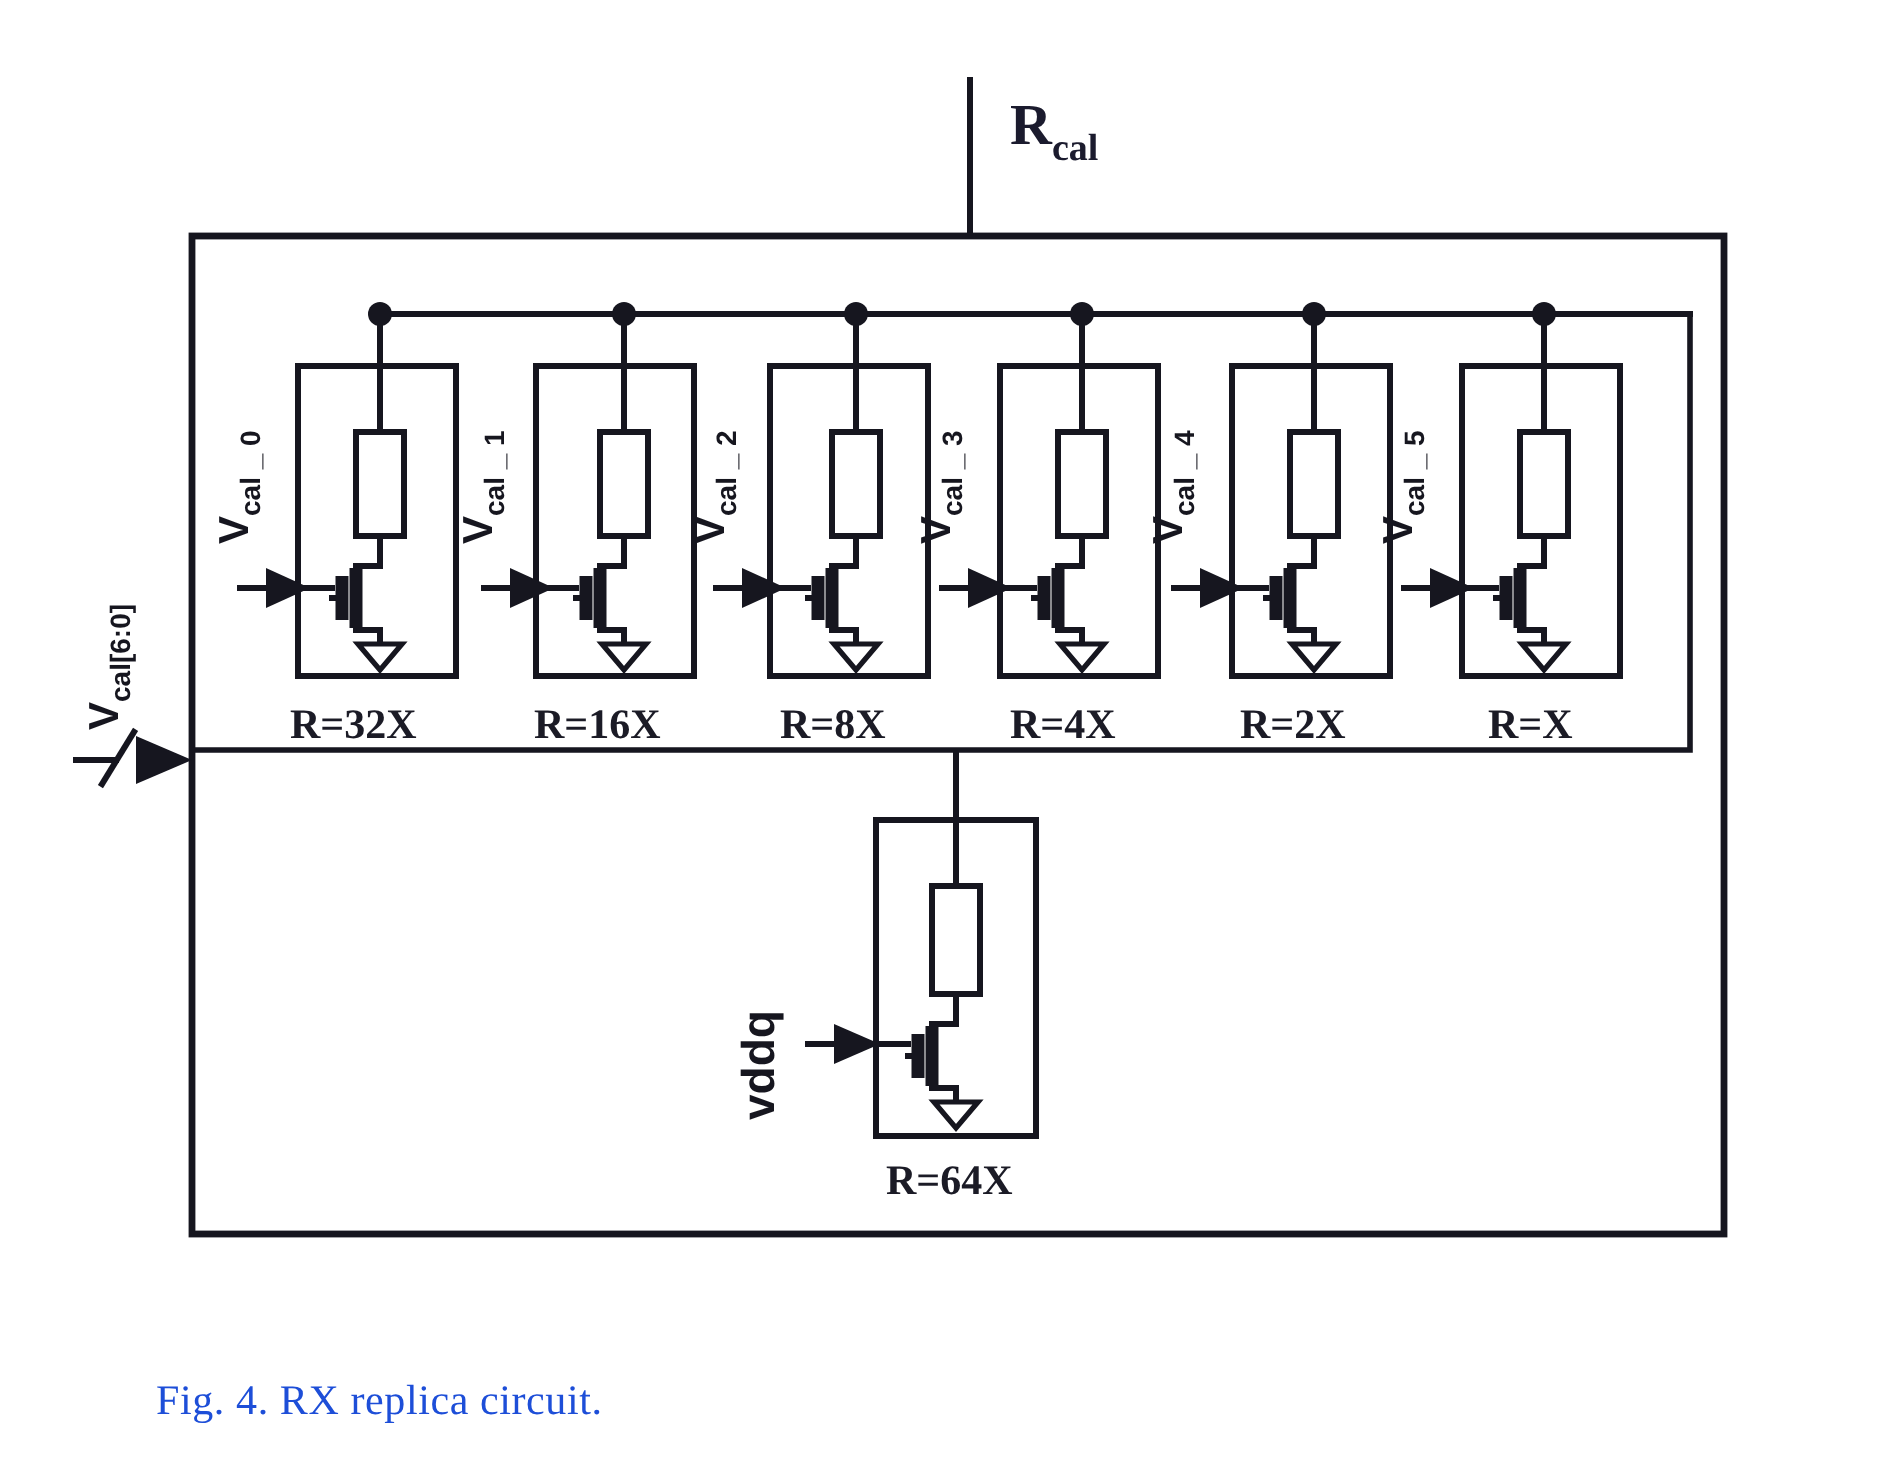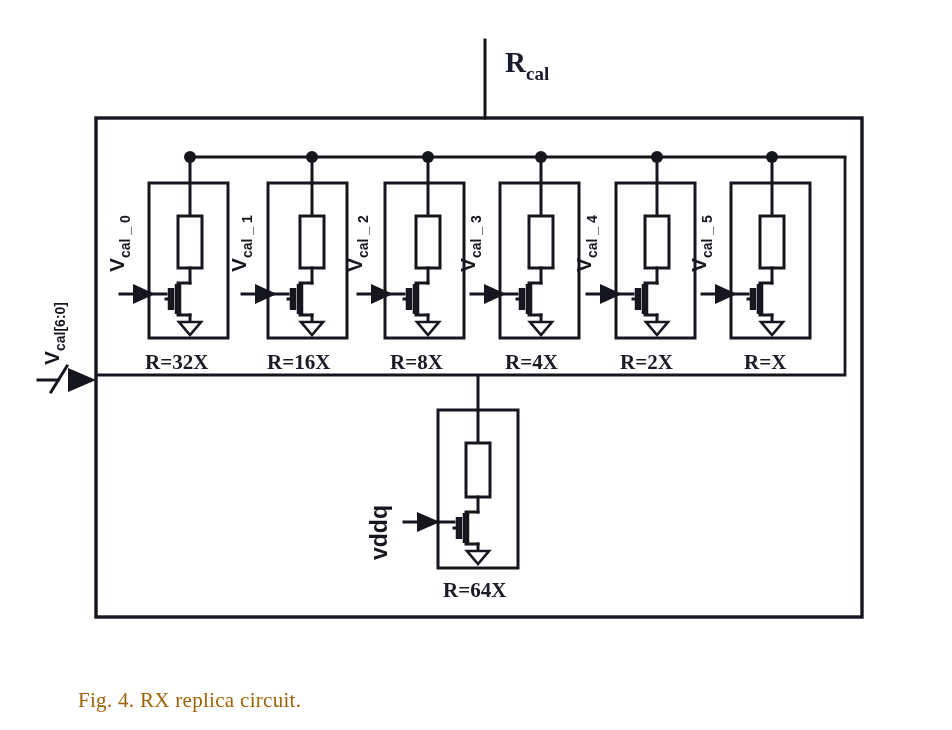--- a/index.html
+++ b/index.html
@@ -74,21 +74,21 @@
     font-weight: bold;
     font-size: 23px;
     fill: #16161f;
   }
   #caption {
     position: absolute;
     left: 78px;
     top: 688px;
     font-family: "Liberation Serif", serif;
     font-size: 21px;
-    color: #a16207;
+    color: #1d4ed8;
     letter-spacing: 0.3px;
     white-space: nowrap;
   }
 </style>
 </head>
 <body>
 
 <div id="figure-root">
 
   <svg id="circuit-svg" viewBox="0 0 952 730">

